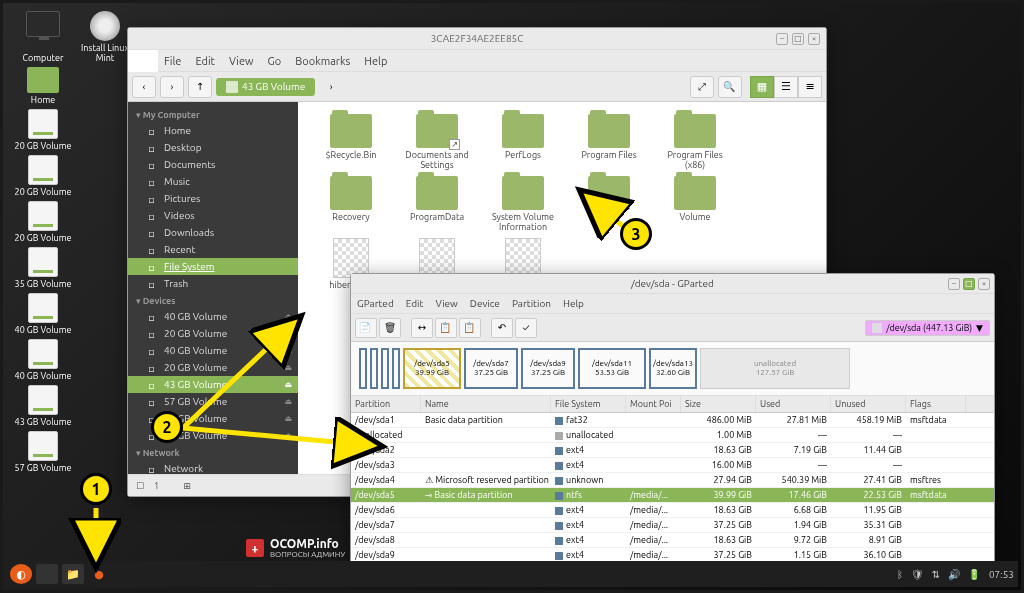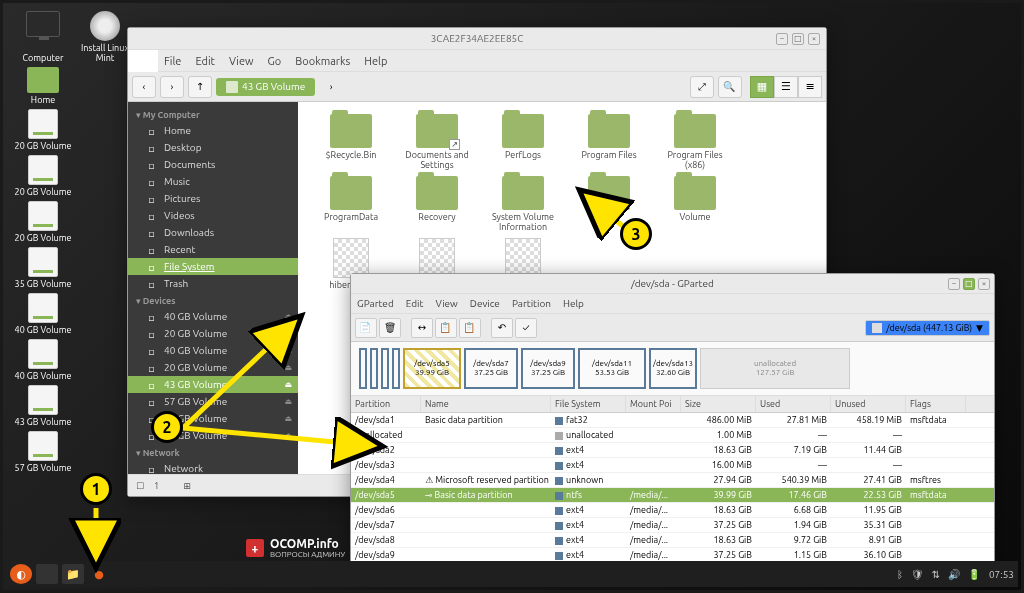--- a/index.html
+++ b/index.html
@@ -38,21 +38,21 @@
 .folder-ico { width: 42px; height: 34px; background: #9bb76a; border-radius: 2px; position: relative; }
 .folder-ico::before { content:""; position:absolute; top:-4px; left:2px; width:16px; height:6px; background:#9bb76a; border-radius:2px 2px 0 0; }
 .sys-file-ico { width: 36px; height: 40px; background: repeating-conic-gradient(#ddd 0 25%, #fff 0 50%) 0 0/8px 8px; border:1px solid #ccc; }
 .fm-status { height: 22px; background: #eaeaea; border-top: 1px solid #ddd; display:flex; align-items:center; padding:0 8px; gap:10px; font-size:9px; color:#555; }
 .gparted { position: absolute; left: 347px; top: 270px; width: 645px; height: 300px; background: #fff; border: 1px solid #999; border-radius: 3px; box-shadow: 0 4px 20px rgba(0,0,0,.4); display: flex; flex-direction: column; font-size: 10px; }
 .gp-titlebar { height: 20px; background: #eaeaea; display:flex; align-items:center; justify-content:center; color:#444; position:relative; border-bottom:1px solid #ddd; }
 .gp-winbtns { position:absolute; right:4px; display:flex; gap:3px; }
 .gp-menubar { height: 20px; background:#eaeaea; display:flex; align-items:center; padding:0 6px; gap:12px; color:#444; border-bottom:1px solid #ddd; }
 .gp-toolbar { height: 28px; background:#eaeaea; display:flex; align-items:center; padding:0 4px; gap:2px; border-bottom:1px solid #ccc; }
 .gp-tbtn { width:22px; height:20px; border:1px solid #ccc; background:#f5f5f5; border-radius:2px; display:flex; align-items:center; justify-content:center; font-size:10px; }
-.gp-device { margin-left:auto; border:1px solid #ccc; background:#3b82f6; padding:2px 6px; border-radius:2px; display:flex; align-items:center; gap:4px; font-size:9px; }
+.gp-device { margin-left:auto; border:1px solid #ccc; background:#f0abfc; padding:2px 6px; border-radius:2px; display:flex; align-items:center; gap:4px; font-size:9px; }
 .gp-map { height: 54px; padding: 6px 8px; display:flex; gap:3px; background:#fafafa; border-bottom:1px solid #ddd; }
 .gp-part { border:2px solid #5a7a9a; display:flex; flex-direction:column; align-items:center; justify-content:center; font-size:8px; padding:0 2px; text-align:center; line-height:1.1; }
 .gp-part.sel { border-color:#c0a030; background: repeating-linear-gradient(45deg,#f0e8a0,#f0e8a0 4px,#fff 4px,#fff 8px); }
 .gp-part.unalloc { border:1px solid #ccc; background:#e8e8e8; color:#888; }
 .gp-table { flex:1; overflow:auto; }
 .gp-head { display:grid; grid-template-columns: 70px 130px 75px 55px 75px 75px 75px 60px; background:#eaeaea; border-bottom:1px solid #ccc; font-size:9px; color:#444; }
 .gp-head > div { padding:3px 4px; border-right:1px solid #ddd; }
 .gp-row { display:grid; grid-template-columns: 70px 130px 75px 55px 75px 75px 75px 60px; font-size:9px; border-bottom:1px solid #f0f0f0; }
 .gp-row > div { padding:2px 4px; white-space:nowrap; overflow:hidden; }
 .gp-row.sel { background:#8ab657; color:#fff; }
@@ -264,25 +264,25 @@
         <div class="file-item">
           <div class="folder-ico"></div>
           <div>Program Files</div>
         </div>
         <div class="file-item">
           <div class="folder-ico"></div>
           <div>Program Files (x86)</div>
         </div>
         <div class="file-item">
           <div class="folder-ico"></div>
+          <div>Recovery</div>
+        </div>
+        <div class="file-item">
+          <div class="folder-ico"></div>
           <div>ProgramData</div>
-        </div>
-        <div class="file-item">
-          <div class="folder-ico"></div>
-          <div>Recovery</div>
         </div>
         <div class="file-item">
           <div class="folder-ico"></div>
           <div>System Volume Information</div>
         </div>
         <div class="file-item">
           <div class="folder-ico"></div>
           <div>Users</div>
         </div>
         <div class="file-item">

